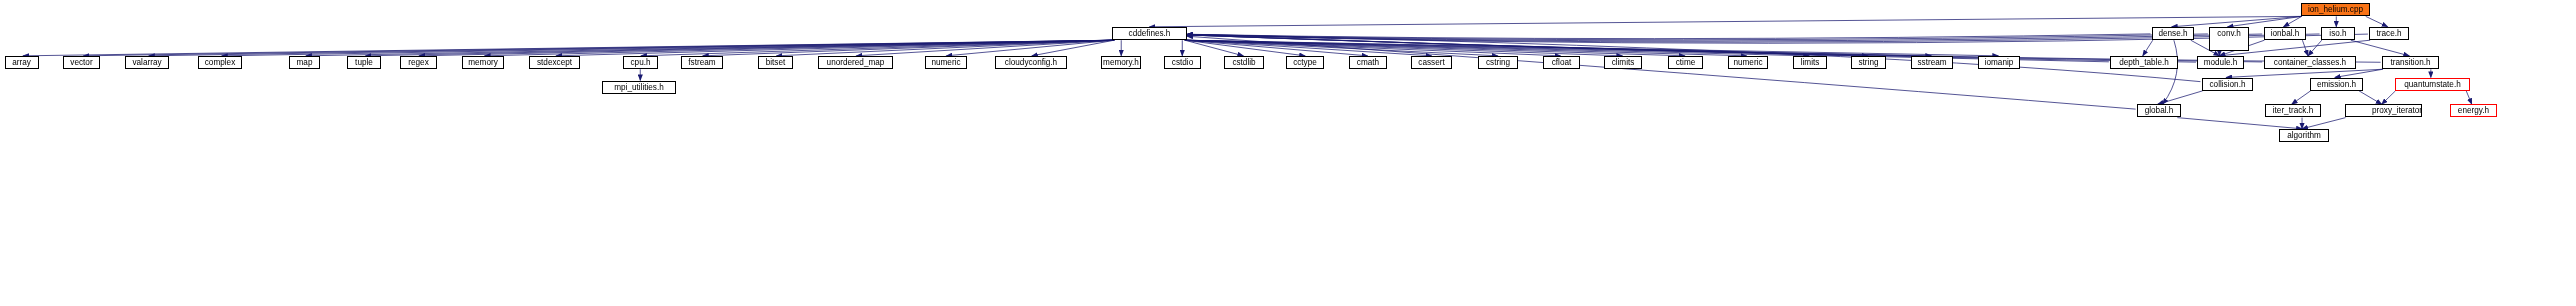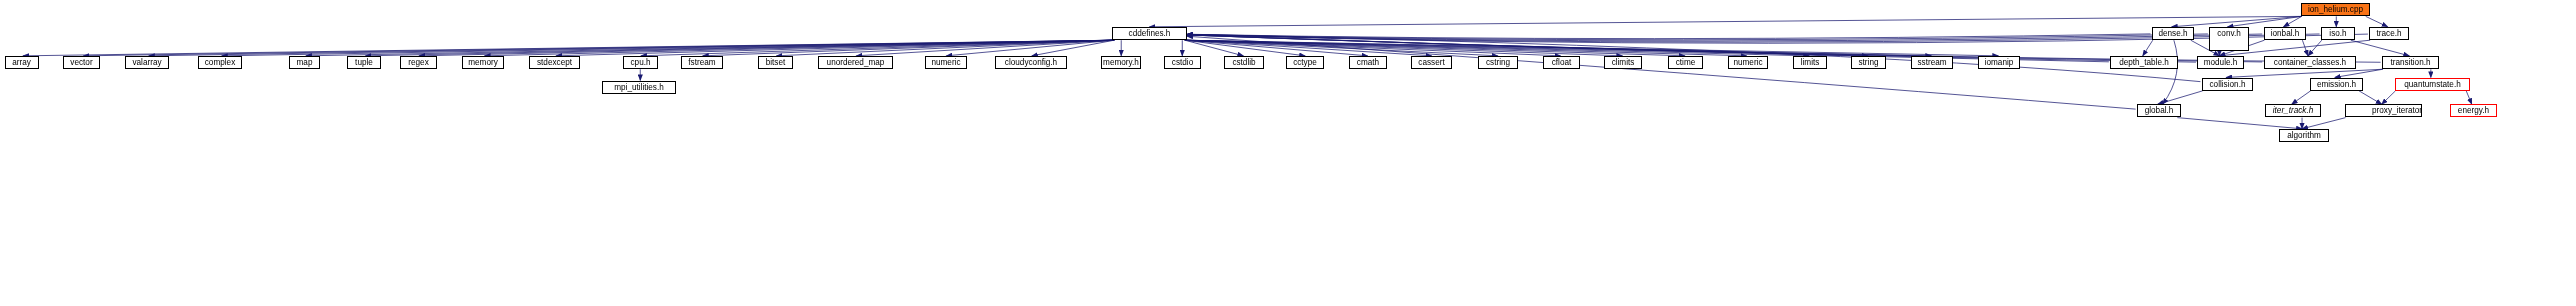--- a/index.html
+++ b/index.html
@@ -146,18 +146,18 @@
     <div class="node plain" style="left: 1978px; top: 56px; width: 42px; height: 13.4px;">iomanip</div>
     <div class="node plain link" style="left: 2110px; top: 56px; width: 68px; height: 13.4px;">depth_table.h</div>
     <div class="node plain link" style="left: 2197px; top: 56px; width: 47px; height: 13.4px;">module.h</div>
     <div class="node plain link" style="left: 2264px; top: 56px; width: 92px; height: 13.4px;">container_classes.h</div>
     <div class="node plain link" style="left: 2382px; top: 56px; width: 57px; height: 13.4px;">transition.h</div>
     <div class="node plain link" style="left: 602px; top: 81px; width: 74px; height: 13.4px;">mpi_utilities.h</div>
     <div class="node plain link" style="left: 2202px; top: 78px; width: 51px; height: 13.4px;">collision.h</div>
     <div class="node plain link" style="left: 2310px; top: 78px; width: 53px; height: 13.4px;">emission.h</div>
     <div class="node red link" style="left: 2395px; top: 78px; width: 75px; height: 13.4px;">quantumstate.h</div>
     <div class="node plain link" style="left: 2137px; top: 104px; width: 44px; height: 13.4px;">global.h</div>
-    <div class="node plain link" style="left: 2265px; top: 104px; width: 56px; height: 13.4px; font-style: italic;">iter_track.h</div>
+    <div class="node plain link" style="left: 2265px; top: 104px; width: 56px; height: 13.4px;">iter_track.h</div>
     <div class="node plain link" style="left: 2345px; top: 104px; width: 77px; height: 13.4px; padding-left: 26px;">proxy_iterator.h</div>
     <div class="node red link" style="left: 2450px; top: 104px; width: 47px; height: 13.4px;">energy.h</div>
     <div class="node plain" style="left: 2279px; top: 129px; width: 50px; height: 13.4px;">algorithm</div>
   </div>
 
 
 </body></html>

